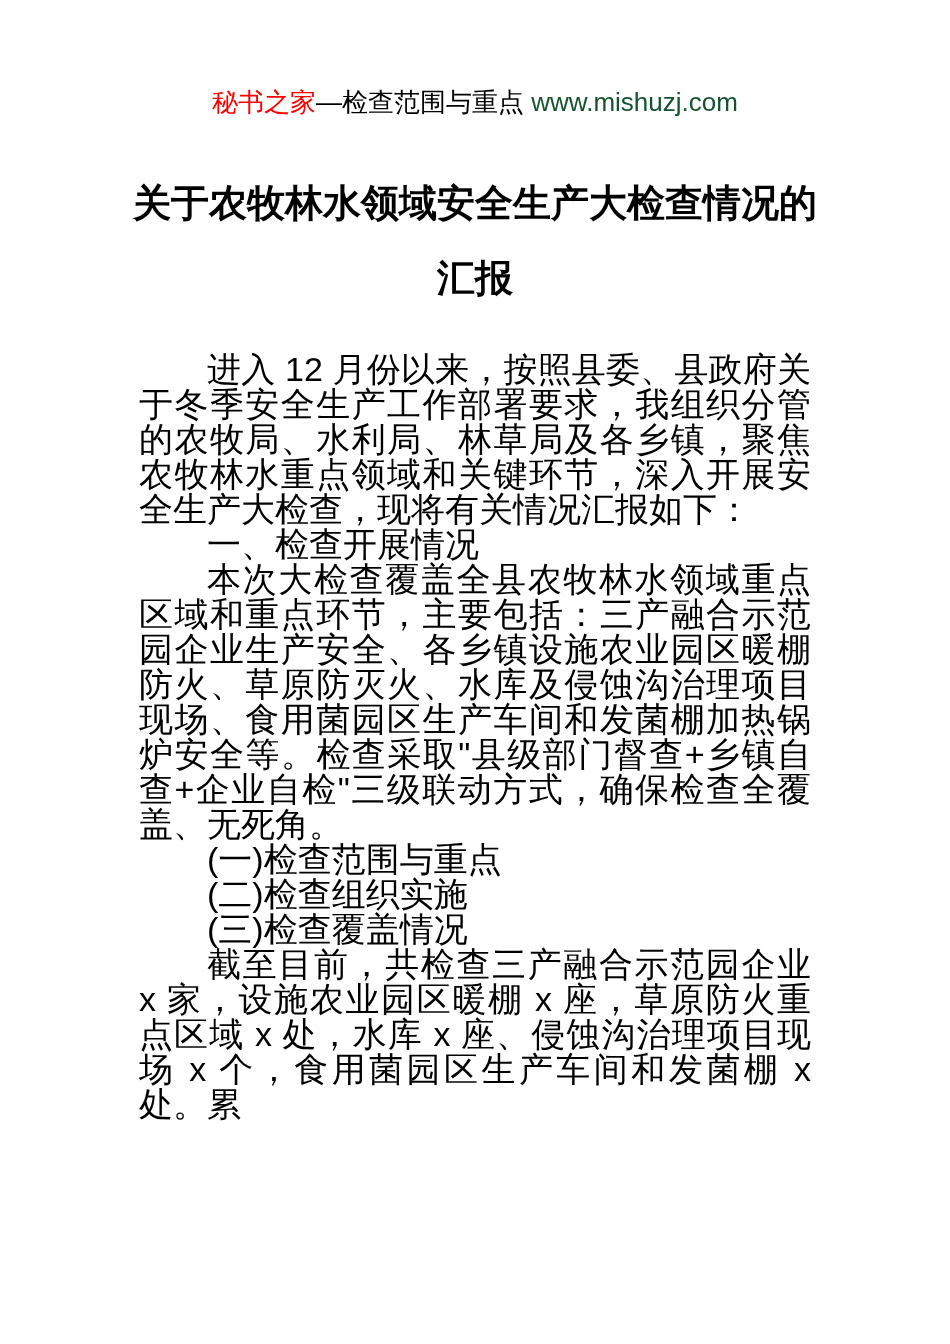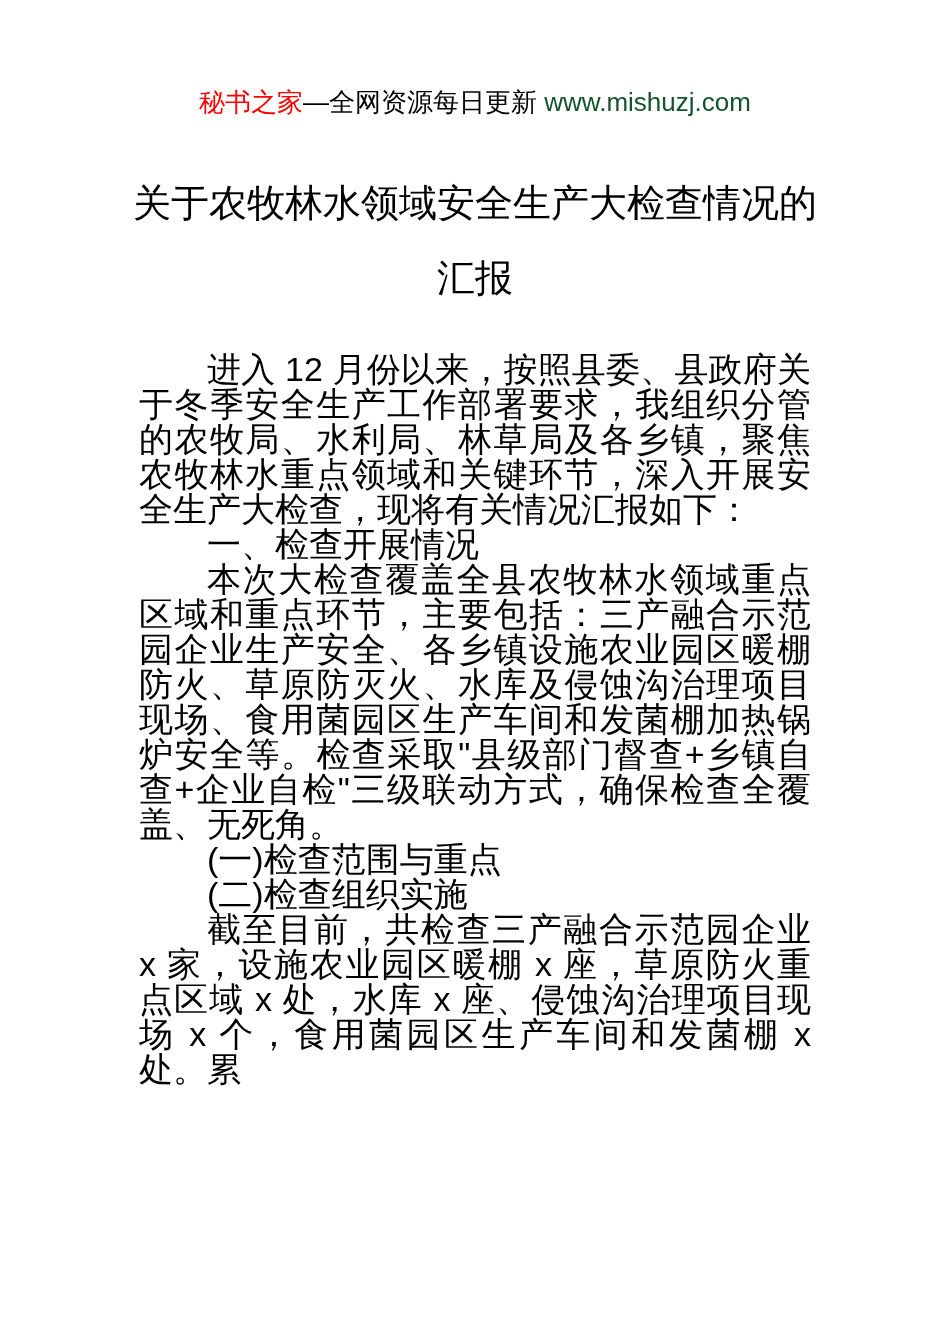--- a/index.html
+++ b/index.html
@@ -32,21 +32,21 @@
   }
   .header .url {
     color: #14532d;
     cursor: pointer;
   }
   h1.title {
     width: 700px;
     margin: 48px auto 0 auto;
     text-align: center;
     font-size: 38px;
-    font-weight: normal;
+    font-weight: bold;
     line-height: 75px;
     letter-spacing: 0;
   }
   .content {
     width: 672px;
     margin: 36px auto 0 auto;
     font-size: 34px;
     line-height: 35px;
     text-align: justify;
     text-justify: inter-ideograph;
@@ -55,26 +55,27 @@
     margin: 0;
     padding: 0;
     text-indent: 2em;
   }
 </style>
 </head>
 <body>
 
 <div class="page">
 
-  <div class="header"><span class="brand">秘书之家</span><span class="tagline">—全网资源每日更新 </span><span class="url">www.mishuzj.com</span></div>
+  <div class="header"><span class="brand">秘书之家</span><span class="tagline">—检查范围与重点 </span><span class="url">www.mishuzj.com</span></div>
 
   <h1 class="title">关于农牧林水领域安全生产大检查情况的汇报</h1>
 
   <div class="content">
     <p>进入 12 月份以来，按照县委、县政府关于冬季安全生产工作部署要求，我组织分管的农牧局、水利局、林草局及各乡镇，聚焦农牧林水重点领域和关键环节，深入开展安全生产大检查，现将有关情况汇报如下：</p>
     <p>一、检查开展情况</p>
     <p>本次大检查覆盖全县农牧林水领域重点区域和重点环节，主要包括：三产融合示范园企业生产安全、各乡镇设施农业园区暖棚防火、草原防灭火、水库及侵蚀沟治理项目现场、食用菌园区生产车间和发菌棚加热锅炉安全等。检查采取"县级部门督查+乡镇自查+企业自检"三级联动方式，确保检查全覆盖、无死角。</p>
     <p>(一)检查范围与重点</p>
     <p>(二)检查组织实施</p>
+    <p>(三)检查覆盖情况</p>
     <p>截至目前，共检查三产融合示范园企业 x 家，设施农业园区暖棚 x 座，草原防火重点区域 x 处，水库 x 座、侵蚀沟治理项目现场 x 个，食用菌园区生产车间和发菌棚 x 处。累</p>
   </div>
 
 </div>
 
 </body></html>

